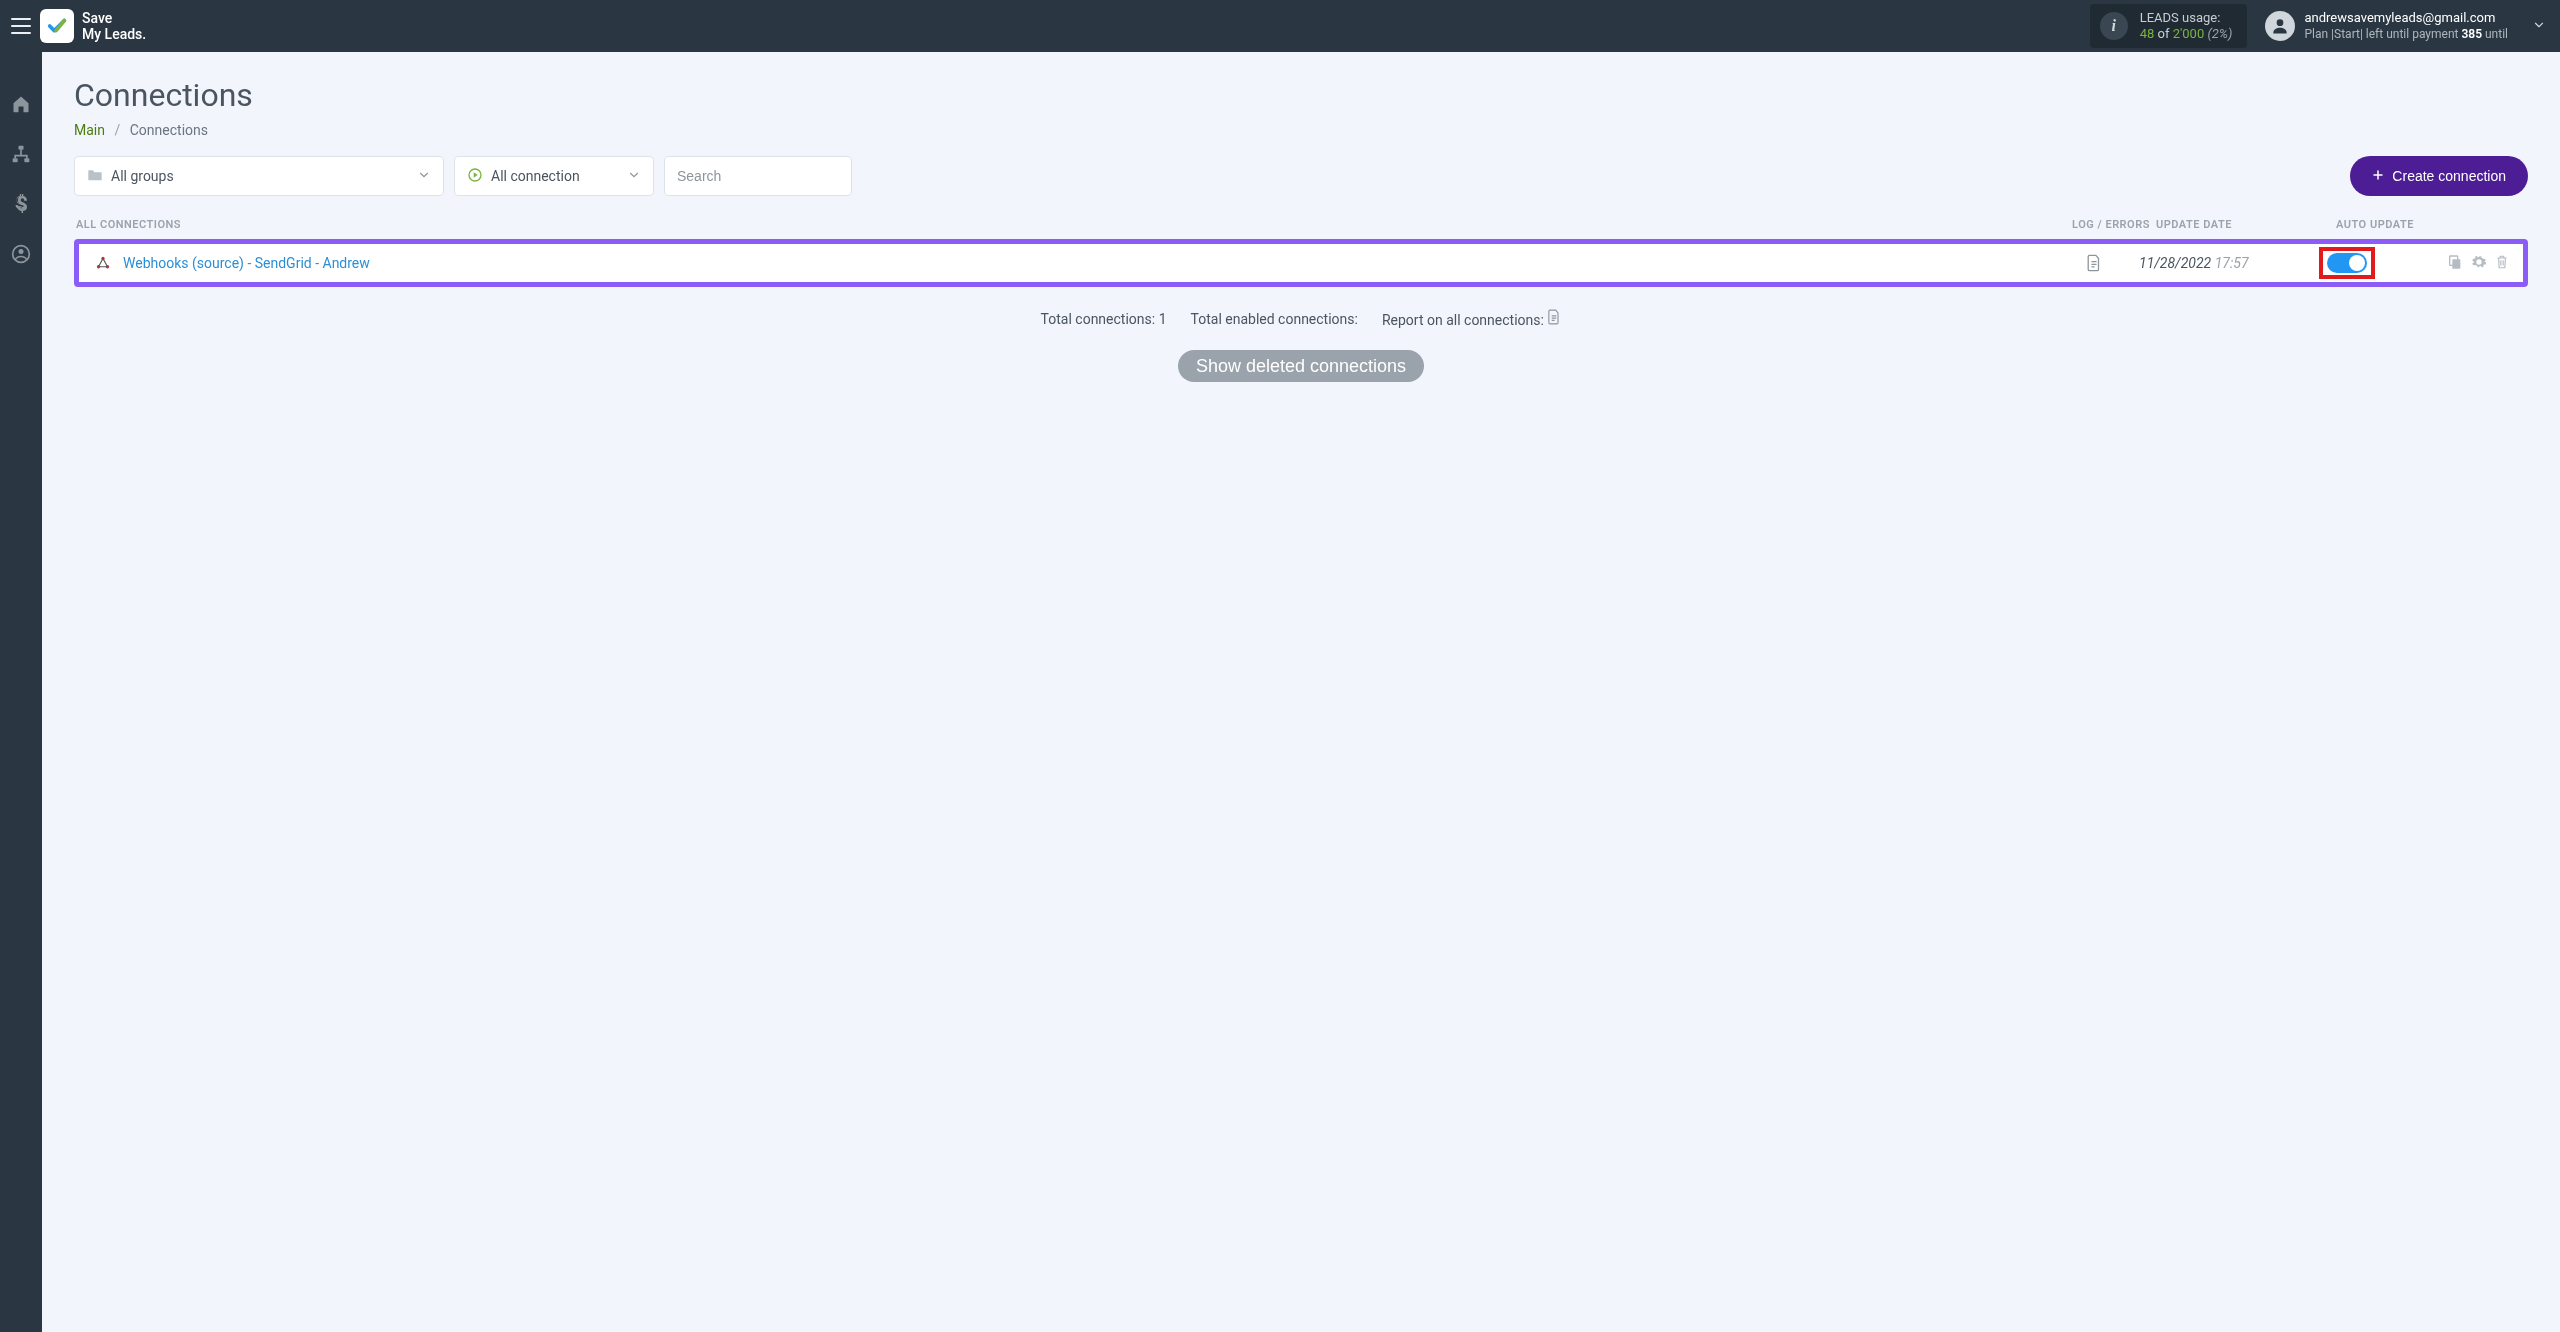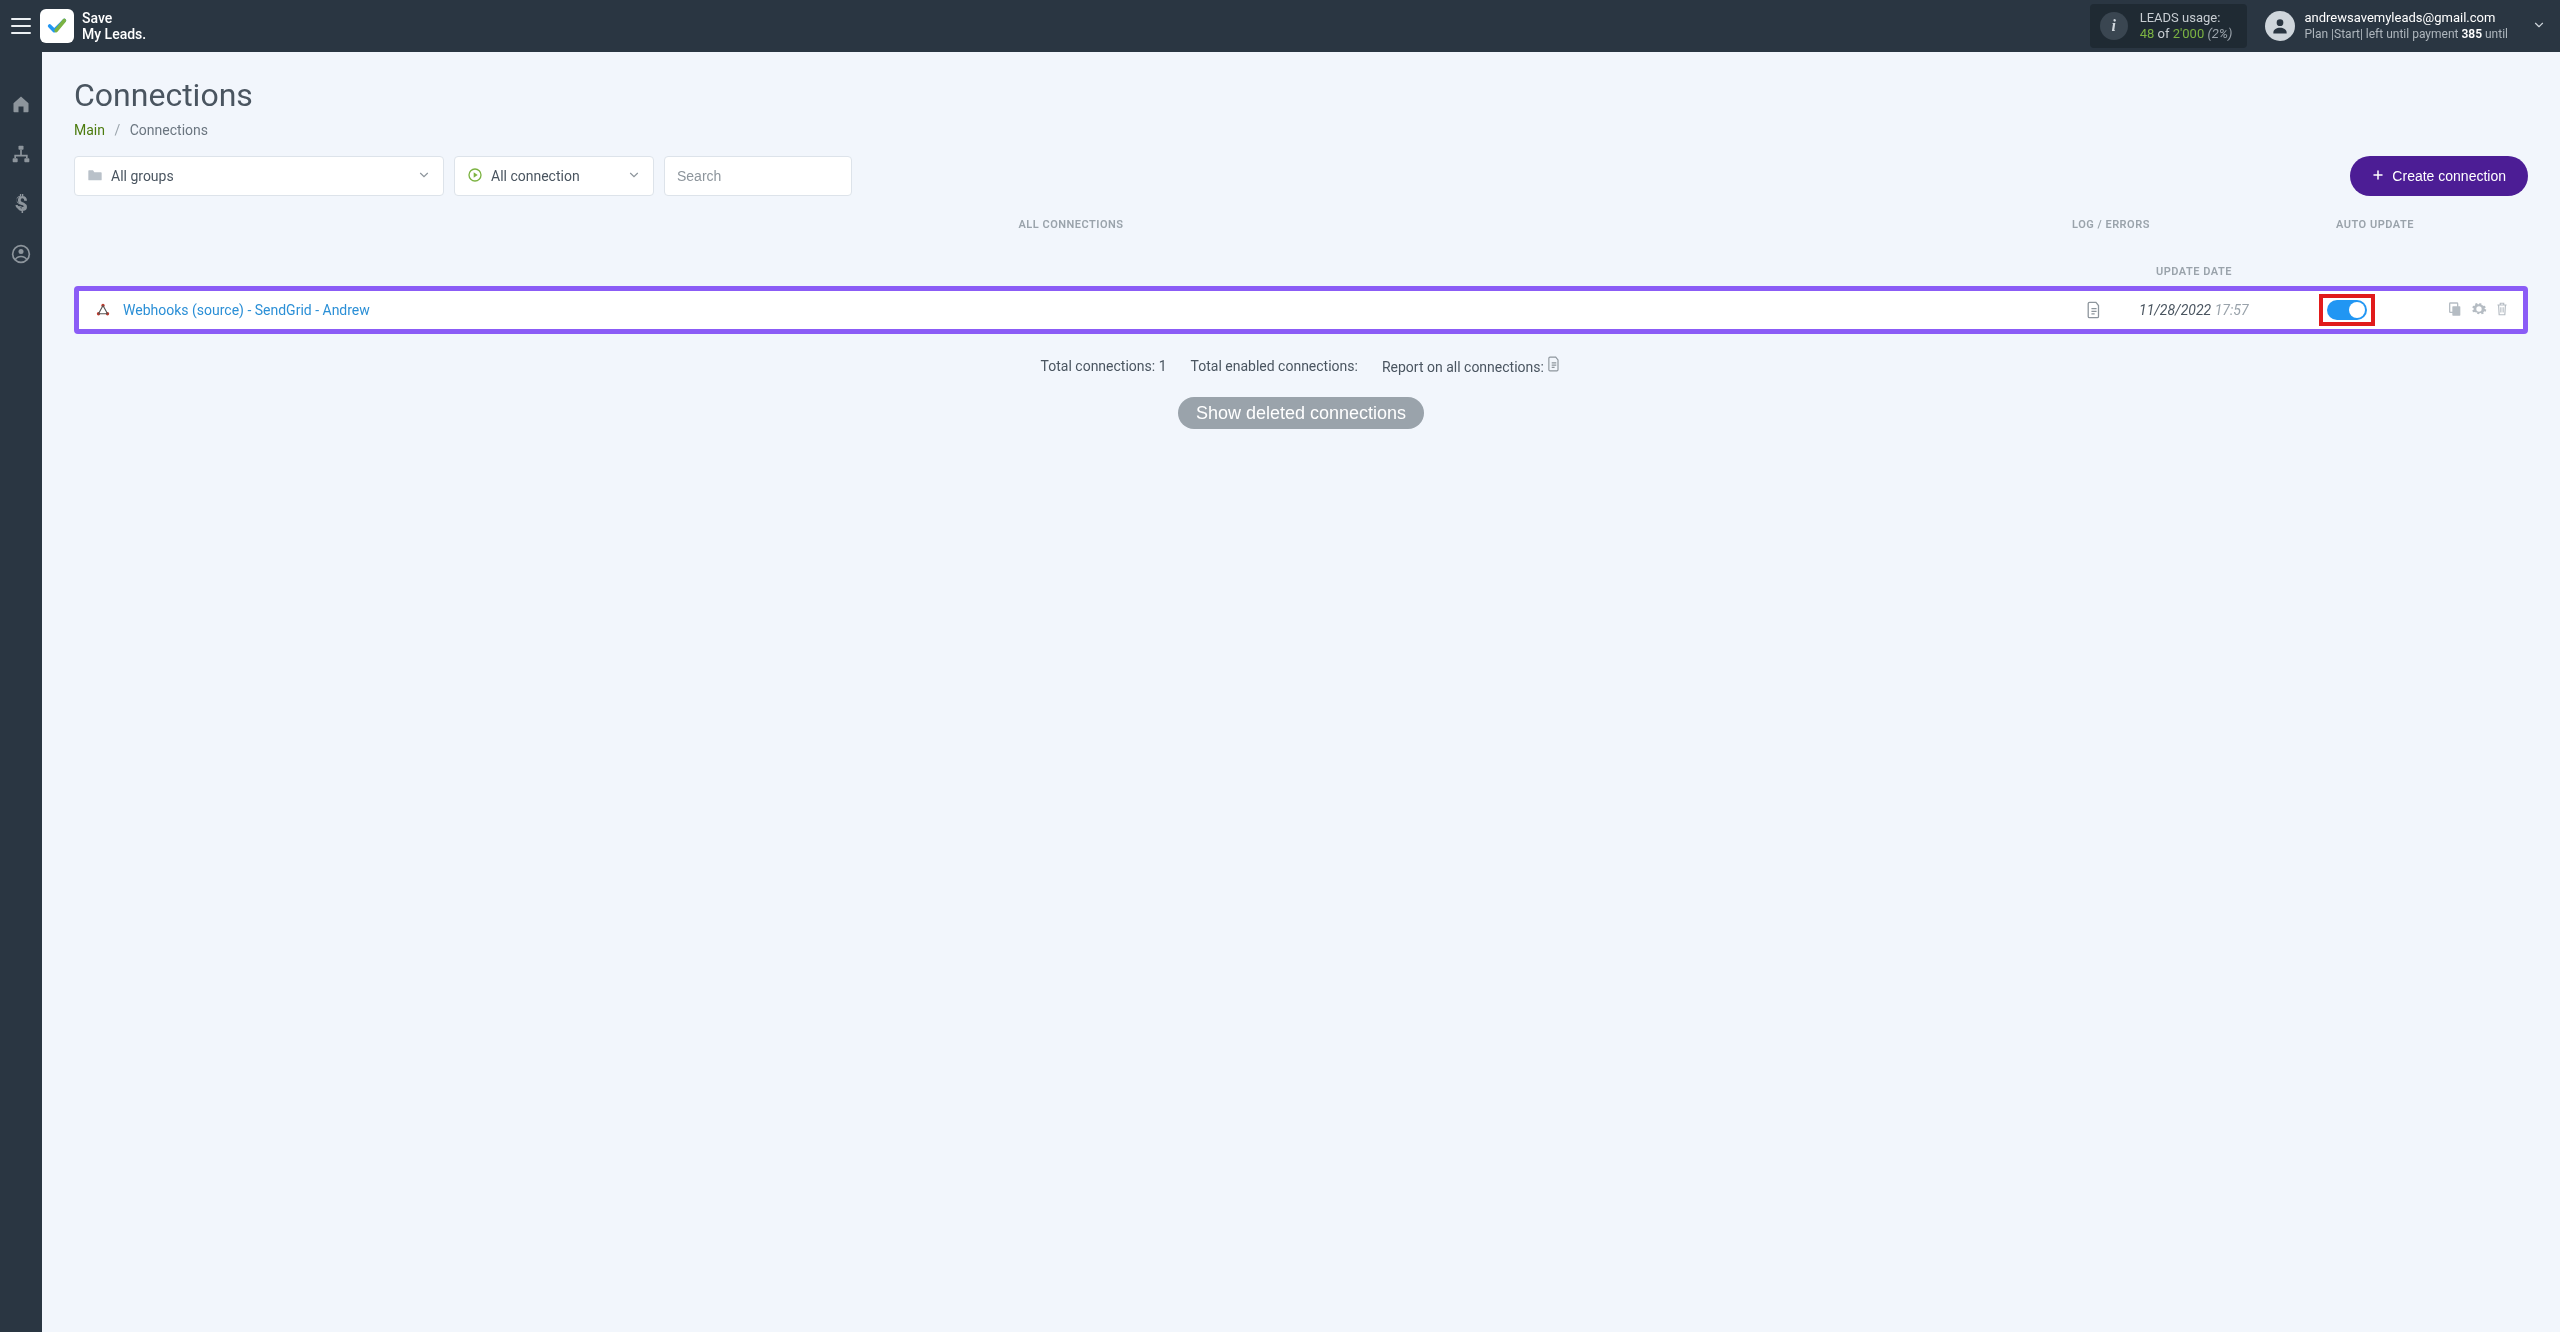--- a/index.html
+++ b/index.html
@@ -52,23 +52,23 @@
   .dd-folder { color: #b9c1c9; margin-right: 8px; }
   .dd-play { color: #7cb342; margin-right: 8px; }
   .dropdown .dd-label { flex: 1; }
   .search-input { width: 188px; }
   .search-input input { border: none; outline: none; width: 100%; font-size: 14px; color: #4a5560; background: transparent; }
   .search-input input::placeholder { color: #8d959c; }
   .controls-spacer { flex: 1; }
   .btn-create { height: 40px; background: #4c1d95; color: #fff; border: none; border-radius: 20px; padding: 0 22px; font-size: 14px; display: flex; align-items: center; gap: 8px; cursor: pointer; }
 
   .table-head { display: flex; font-size: 11px; letter-spacing: 0.5px; color: #9aa3ab; font-weight: 600; text-transform: uppercase; padding: 0 2px 8px 2px; }
-  .th-name { flex: 1; text-align: center; }
+  .th-name { flex: 1; }
   .th-log { width: 90px; text-align: center; }
-  .th-date { width: 180px; margin-top: 47px; }
+  .th-date { width: 180px; }
   .th-auto { width: 110px; }
   .th-actions { width: 80px; }
 
   .conn-row { background: #fff; border: 5px solid #8b5cf6; border-radius: 4px; height: 48px; display: flex; align-items: center; padding: 0 14px; font-size: 14px; }
   .conn-icon { width: 20px; height: 20px; margin-right: 10px; display: flex; align-items: center; justify-content: center; }
   .conn-name { color: #2b8fd6; flex: 1; cursor: pointer; }
   .conn-log { width: 90px; display: flex; justify-content: center; color: #8d959c; cursor: pointer; }
   .conn-date { width: 180px; color: #4a5560; font-style: italic; }
   .conn-date .time { color: #9aa3ab; }
   .conn-auto { width: 110px; display: flex; align-items: center; }

